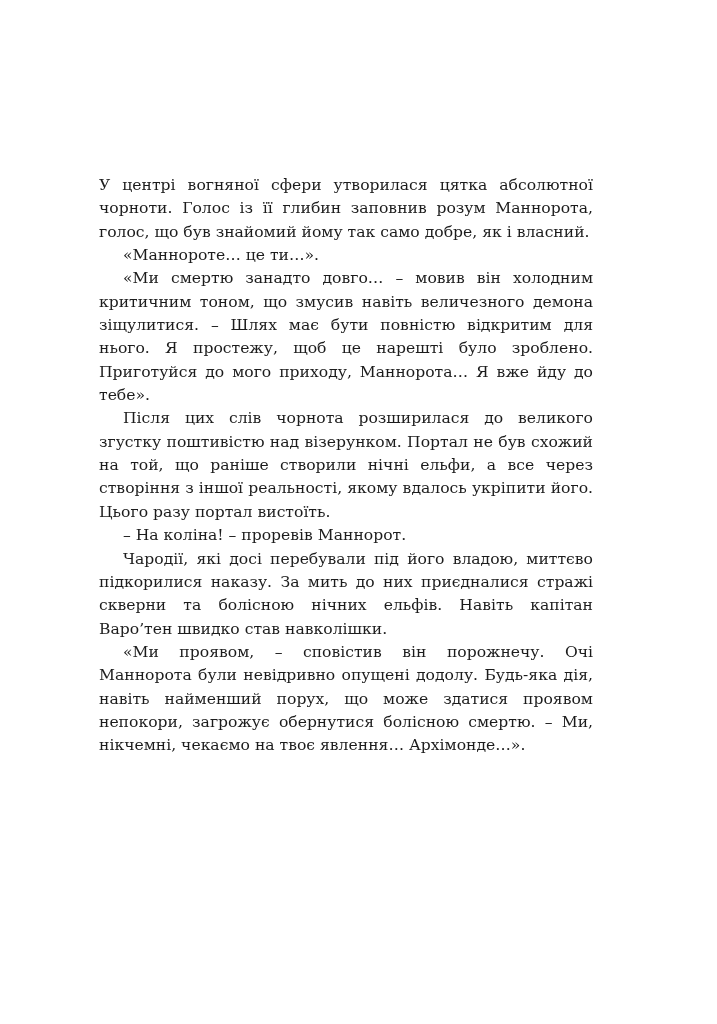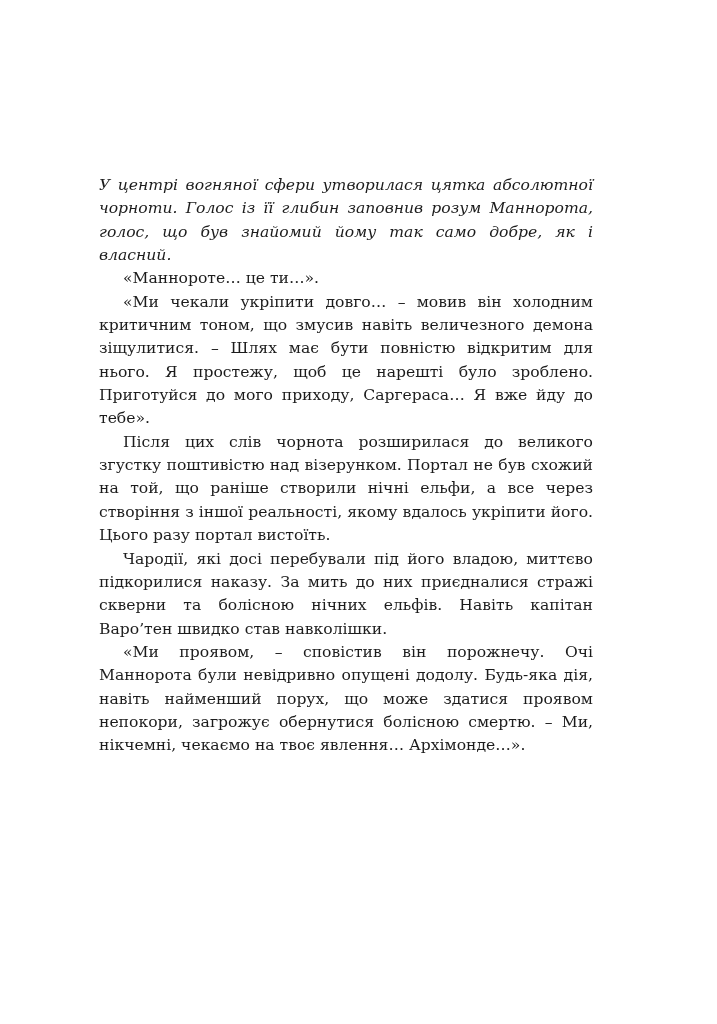--- a/index.html
+++ b/index.html
@@ -24,40 +24,42 @@
     color: #1c1c1c;
     text-align: justify;
     hyphens: manual;
   }
   .page p {
     margin: 0;
     text-indent: 24px;
   }
   .page p.first {
     text-indent: 0;
-    font-style: italic;
   }
   .it {
   }
 </style>
 </head>
 <body>
 
 <div class="page">
   <p class="first">
     <span>У центрі вогняної сфери утворилася цятка абсолютної чорноти. Голос із її глибин заповнив розум Маннорота, голос, що був знайомий йому так само добре, як і власний.</span>
   </p>
   <p>
     <span class="it">«Манноротe… це ти…».</span>
   </p>
   <p>
-    <span class="it">«Ми чекали укріпити довго…</span><span> – мовив він холодним критичним тоном, що змусив навіть величезного демона зіщулитися. – </span><span class="it">Шлях має бути повністю відкритим для нього. Я простежу, щоб це нарешті було зроблено. Приготуйся до мого приходу, Саргераса… Я вже йду до тебе».</span>
+    <span class="it">«Ми смертю занадто довго…</span><span> – мовив він холодним критичним тоном, що змусив навіть величезного демона зіщулитися. – </span><span class="it">Шлях має бути повністю відкритим для нього. Я простежу, щоб це нарешті було зроблено. Приготуйся до мого приходу, Маннорота… Я вже йду до тебе».</span>
   </p>
   <p>
     <span>Після цих слів чорнота розширилася до великого згустку поштивістю над візерунком. Портал не був схожий на той, що раніше створили нічні ельфи, а все через створіння з іншої реальності, якому вдалось укріпити його. Цього разу портал вистоїть.</span>
+  </p>
+  <p>
+    <span>– На коліна! – проревів Маннорот.</span>
   </p>
   <p>
     <span>Чародії, які досі перебували під його владою, миттєво підкорилися наказу. За мить до них приєдналися стражі скверни та болісною нічних ельфів. Навіть капітан Варо’тен швидко став навколішки.</span>
   </p>
   <p>
     <span class="it">«Ми проявом,</span><span> – сповістив він порожнечу. Очі Маннорота були невідривно опущені додолу. Будь-яка дія, навіть найменший порух, що може здатися проявом непокори, загрожує обернутися болісною смертю. – </span><span class="it">Ми, нікчемні, чекаємо на твоє явлення… Архімонде…».</span>
   </p>
 </div>
 
 </body></html>

